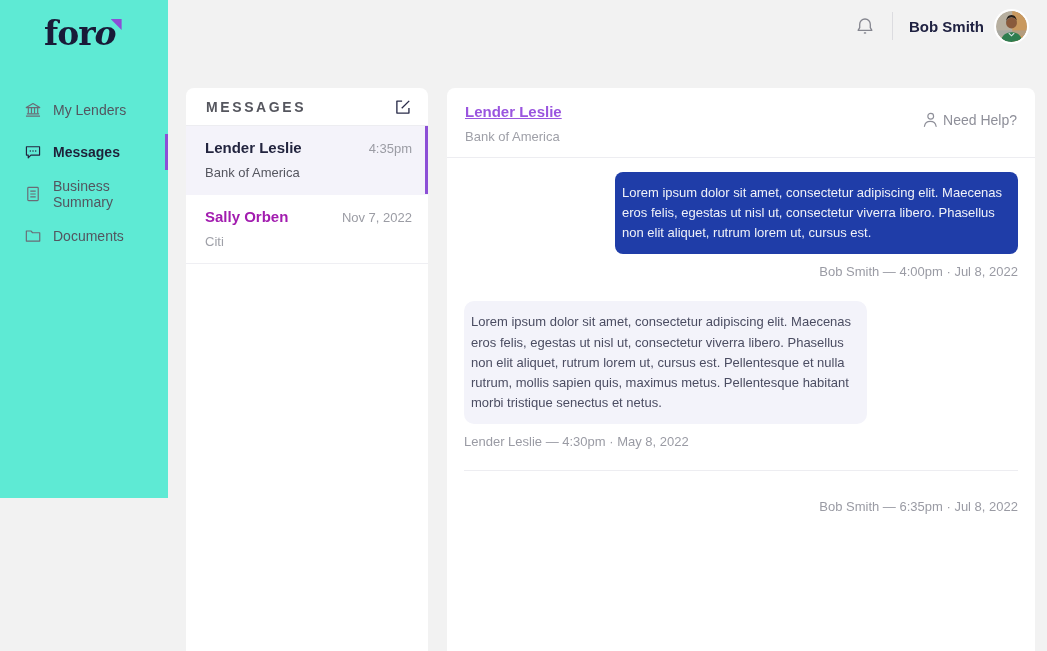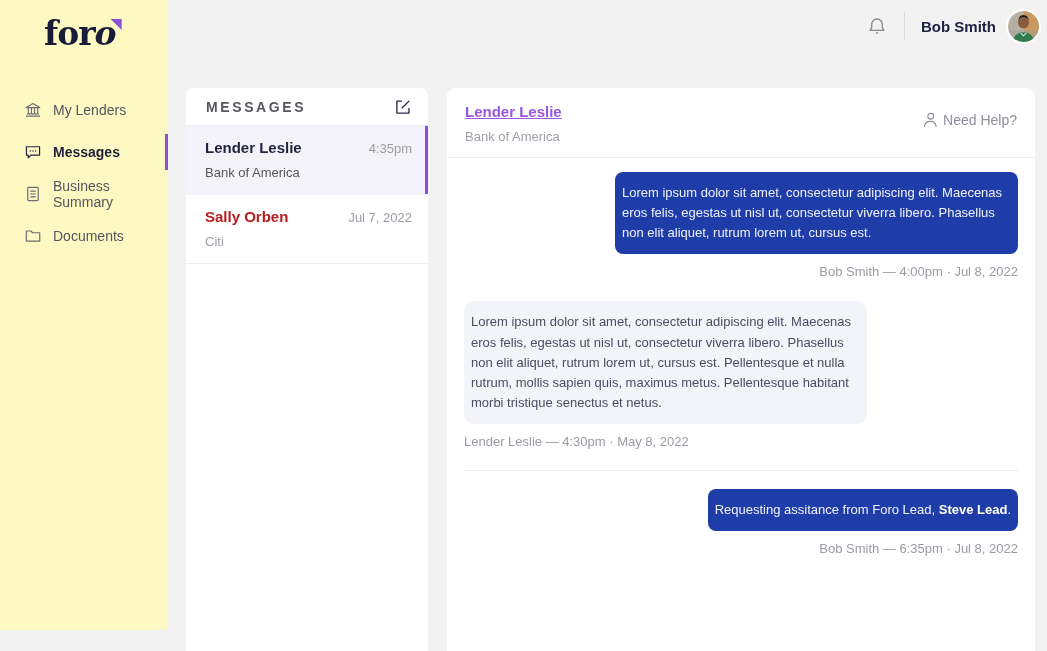--- a/index.html
+++ b/index.html
@@ -7,22 +7,22 @@
   body {
     font-family:"Liberation Sans", sans-serif;
     background:#F2F2F2;
     position:relative;
     overflow:hidden;
     color:#22243F;
   }
 
   
   .sidebar {
-    position:absolute; left:0; top:0; width:168px; height:630px;
-    background:#fef9c3;
+    position:absolute; left:0; top:0; width:168px; height:498px;
+    background:#5eead4;
   }
   .logo {
     margin:14px 0 0 44px;
     font-family:"DejaVu Serif", serif;
     font-weight:bold; font-size:33px; letter-spacing:-1px;
     color:#191B38; position:relative; display:inline-block;
   }
   .logo .slant { font-style:italic; }
   .logo .tri {
     position:absolute; top:5px; right:-6px; width:11px; height:11px;
@@ -40,21 +40,21 @@
   .nav-item.active svg { color:#23253F; }
   .nav-item.active .active-bar {
     position:absolute; right:0; top:3px; bottom:3px; width:3px;
     background:#8C4FD6;
   }
 
   
   .topbar {
     position:absolute; left:168px; top:0; right:0; height:52px;
     display:flex; align-items:center; justify-content:flex-end;
-    padding-right:8px;
+    padding-right:20px;
     text-align:center;
   }
   .bell-btn { width:22px; height:22px; color:#85868F; cursor:pointer; }
   .bell-btn svg { width:22px; height:22px; }
   .topbar .vdiv { width:1px; height:28px; background:#DCDCE0; margin:0 16px; }
   .user-name { font-size:15px; font-weight:bold; color:#202242; }
   .avatar { width:31px; height:31px; border-radius:50%; margin-left:12px; cursor:pointer; overflow:hidden; box-shadow:0 0 0 2px #fff; }
 
   
   .panel { background:#FFFFFF; border-radius:8px 8px 0 0; position:absolute; top:88px; bottom:0; }
@@ -70,21 +70,21 @@
   .compose-btn svg { width:18px; height:18px; }
   .conv-item {
     padding:13px 16px 14px 19px; cursor:pointer; position:relative;
     border-bottom:1px solid #EFEFF3;
   }
   .conv-item.selected { background:#F4F3FA; border-bottom-color:transparent; }
   .conv-item.selected .sel-bar {
     position:absolute; right:0; top:0; bottom:0; width:3px; background:#8C4FD6;
   }
   .ci-row1 { display:flex; justify-content:space-between; align-items:baseline; }
-  .ci-name { font-size:15px; font-weight:bold; color:#b91c1c; }
+  .ci-name { font-size:15px; font-weight:bold; color:#a21caf; }
   .conv-item.selected .ci-name { color:#23253F; }
   .ci-time { font-size:13px; color:#9B9CA4; }
   .ci-company { font-size:13px; color:#9FA0A8; margin-top:9px; }
   .conv-item.selected .ci-company { color:#55565F; }
 
   
   .conversation-panel { left:447px; right:12px; }
   .conv-header {
     display:flex; justify-content:space-between; align-items:flex-start;
     padding:15px 18px 13px 18px; border-bottom:1px solid #EDEDF1;
@@ -207,21 +207,21 @@
       <span class="ci-name">Lender Leslie</span>
       <span class="ci-time">4:35pm</span>
     </div>
     <div class="ci-company">Bank of America</div>
     <span class="sel-bar"></span>
   </div>
 
   <div class="conv-item">
     <div class="ci-row1">
       <span class="ci-name">Sally Orben</span>
-      <span class="ci-time">Jul 7, 2022</span>
+      <span class="ci-time">Nov 7, 2022</span>
     </div>
     <div class="ci-company">Citi</div>
   </div>
 </div>
 
 <div class="panel conversation-panel">
   <div class="conv-header">
     <div>
       <span class="contact-name">Lender Leslie</span>
       <div class="contact-company">Bank of America</div>
@@ -245,18 +245,17 @@
     <div class="gap-after-meta"></div>
 
     <div class="msg-row left">
       <div class="bubble light">Lorem ipsum dolor sit amet, consectetur adipiscing elit. Maecenas eros felis, egestas ut nisl ut, consectetur viverra libero. Phasellus non elit aliquet, rutrum lorem ut, cursus est. Pellentesque et nulla rutrum, mollis sapien quis, maximus metus. Pellentesque habitant morbi tristique senectus et netus.</div>
       <div class="msg-meta">Lender Leslie — 4:30pm · May 8, 2022</div>
     </div>
 
     <hr class="thread-divider">
 
     <div class="msg-row right">
-      <div class="bubble blue"><span>Requesting assitance from Foro Lead, </span><span class="bold-name">Steve Lead</span><span>.</span></div>
       <div class="msg-meta">Bob Smith — 6:35pm · Jul 8, 2022</div>
     </div>
 
   </div>
 </div>
 
 </body></html>

